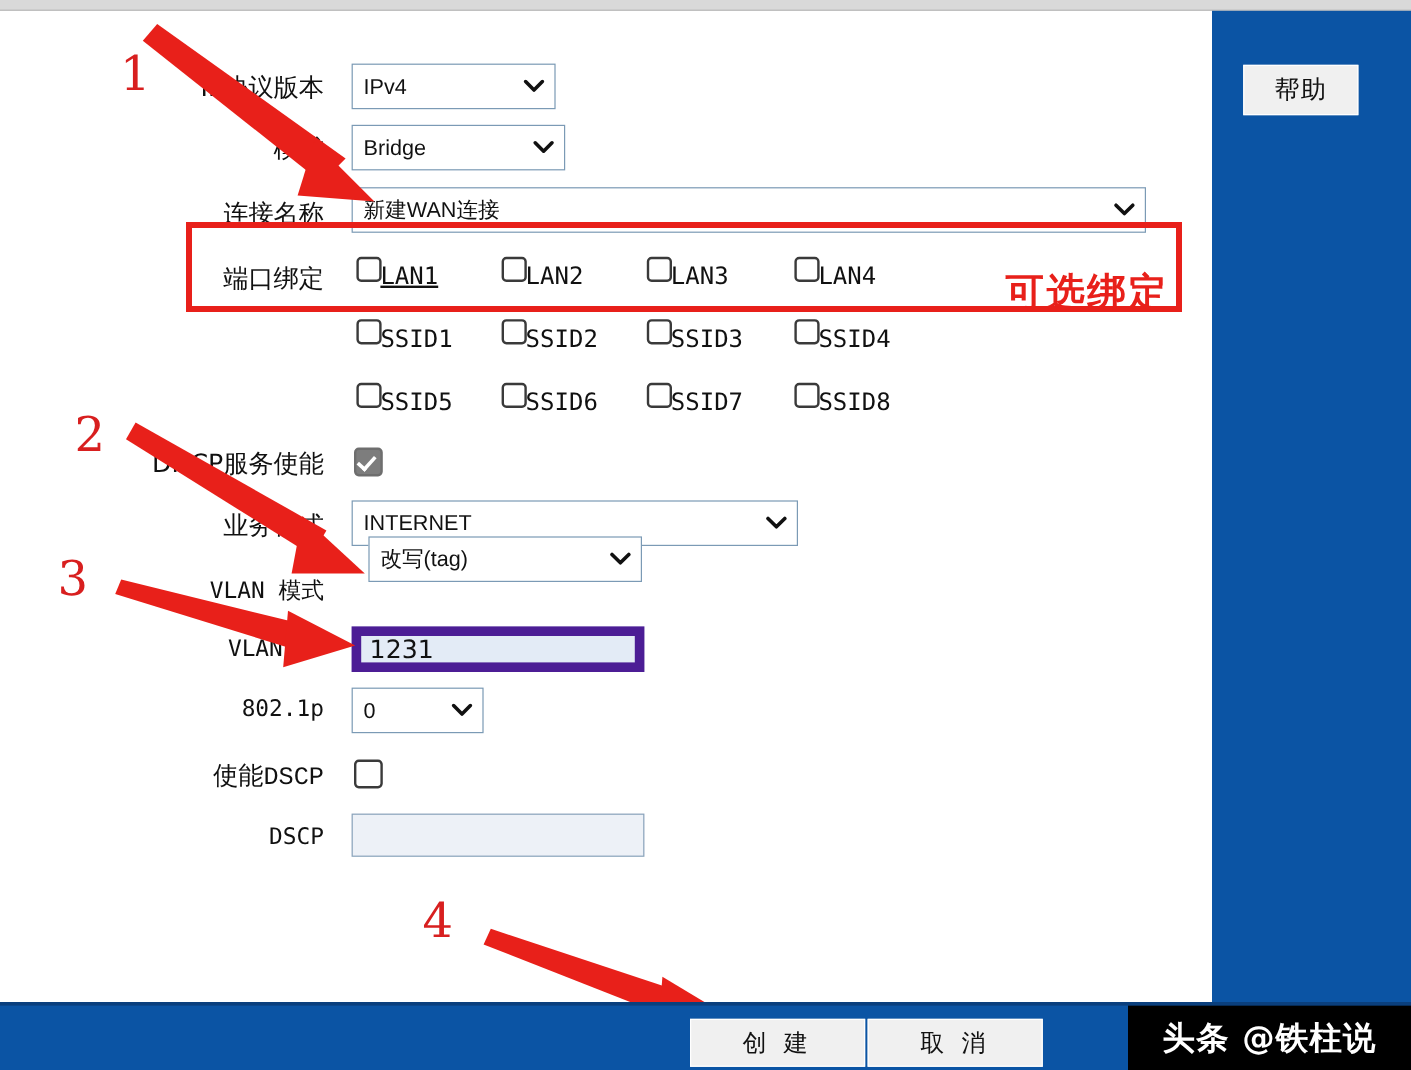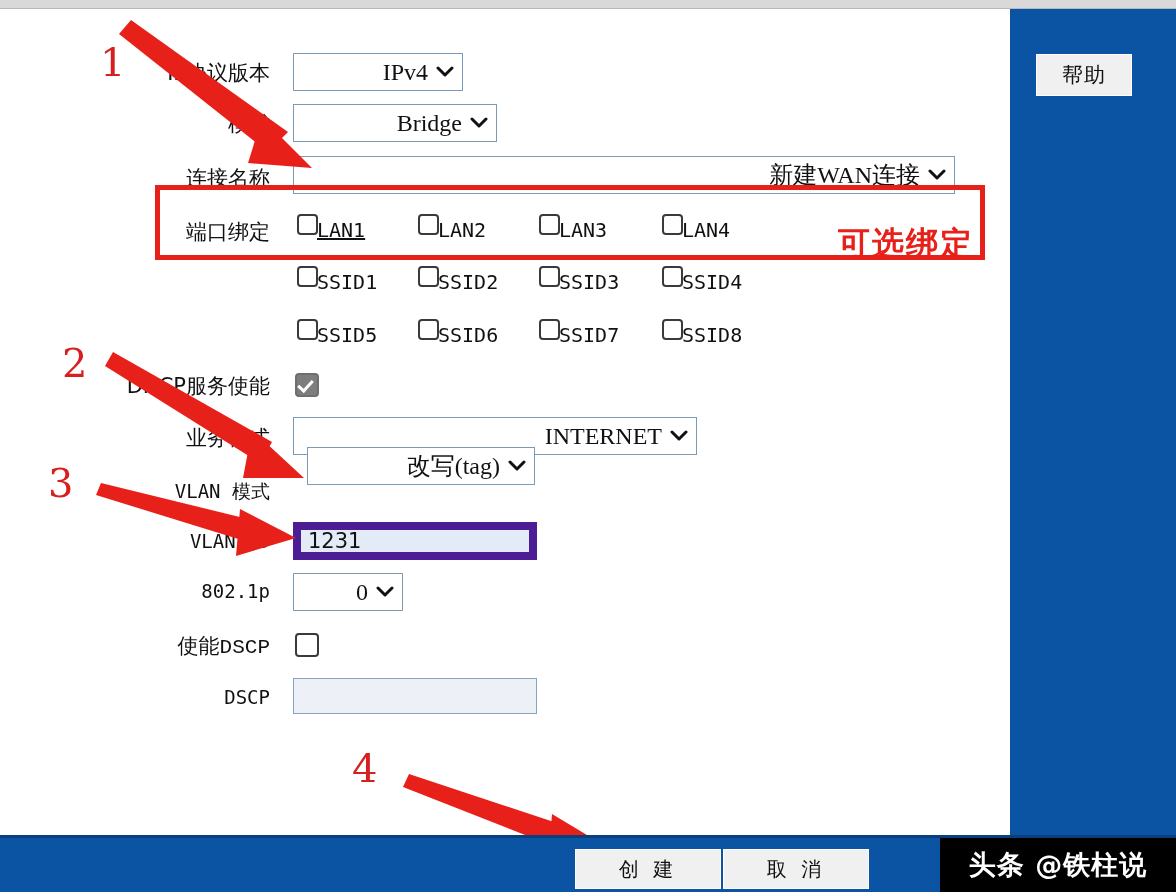--- a/index.html
+++ b/index.html
@@ -53,22 +53,22 @@
   }
   .lbl-mono{font-family:"DejaVu Sans Mono","Liberation Mono",monospace;font-size:19px;}
 
   .sel{
     position:absolute;height:38px;background:#fff;
     border:1px solid #7b9ab5;
     display:flex;align-items:center;
     box-sizing:border-box;
   }
   .sel .txt{
-    flex:1;padding-left:9px;font-size:24px;color:#111;
-    font-family:Liberation Serif, serif;white-space:nowrap;overflow:hidden;text-align:right;
+    flex:1;padding-left:9px;font-size:18px;color:#111;
+    font-family:Liberation Sans, sans-serif;white-space:nowrap;overflow:hidden;
   }
   .sel .chev{width:34px;display:flex;align-items:center;justify-content:center;}
   .chev svg{display:block;}
 
   .inp{
     position:absolute;height:36px;box-sizing:border-box;
     background:#edf1f7;border:1px solid #8aa4bb;
     font-size:21px;color:#111;display:flex;align-items:center;padding-left:7px;
     font-family:"DejaVu Sans",sans-serif;
   }
@@ -121,21 +121,21 @@
     <div class="sel" style="left:293px;top:44px;width:170px;">
       <span class="txt">IPv4</span>
       <span class="chev">
         <svg width="18" height="12" viewBox="0 0 18 12">
             <path d="M2 2 L9 9 L16 2" stroke="#111" stroke-width="3" fill="none" stroke-linecap="round" stroke-linejoin="round"></path>
           </svg>
       </span>
     </div>
 
     <div class="lbl" style="left:10px;top:101px;">模式</div>
-    <div class="sel" style="left:293px;top:95px;width:204px;">
+    <div class="sel" style="left:293px;top:95px;width:178px;">
       <span class="txt">Bridge</span>
       <span class="chev">
         <svg width="18" height="12" viewBox="0 0 18 12">
             <path d="M2 2 L9 9 L16 2" stroke="#111" stroke-width="3" fill="none" stroke-linecap="round" stroke-linejoin="round"></path>
           </svg>
       </span>
     </div>
 
     <div class="lbl" style="left:10px;top:155px;">连接名称</div>
     <div class="sel" style="left:293px;top:147px;width:662px;">
@@ -173,21 +173,21 @@
     <div class="cb-lbl" style="left:438px;top:314px;">SSID6</div>
     <div class="cb" style="left:539px;top:310px;"></div>
     <div class="cb-lbl" style="left:559px;top:314px;">SSID7</div>
     <div class="cb" style="left:662px;top:310px;"></div>
     <div class="cb-lbl" style="left:682px;top:314px;">SSID8</div>
 
     <div class="lbl" style="left:10px;top:363px;">DHCP服务使能</div>
     <div class="cb checked" style="left:295px;top:364px;width:24px;height:24px;"></div>
 
     <div class="lbl" style="left:10px;top:415px;">业务模式</div>
-    <div class="sel" style="left:293px;top:408px;width:404px;">
+    <div class="sel" style="left:293px;top:408px;width:372px;">
       <span class="txt">INTERNET</span>
       <span class="chev">
         <svg width="18" height="12" viewBox="0 0 18 12">
             <path d="M2 2 L9 9 L16 2" stroke="#111" stroke-width="3" fill="none" stroke-linecap="round" stroke-linejoin="round"></path>
           </svg>
       </span>
     </div>
 
     <div class="lbl lbl-mono" style="left:10px;top:470px;">VLAN 模式</div>
     <div class="sel" style="left:293px;top:438px;width:228px;margin-left:14px;">

